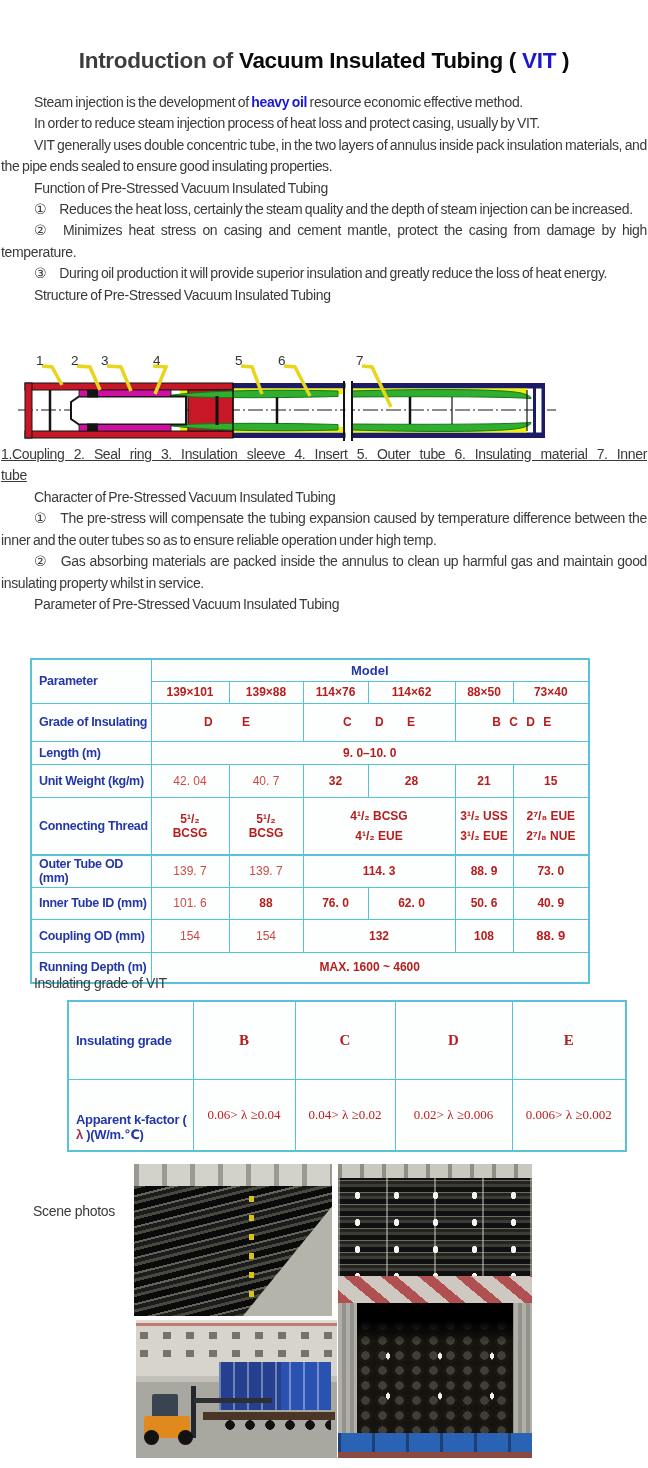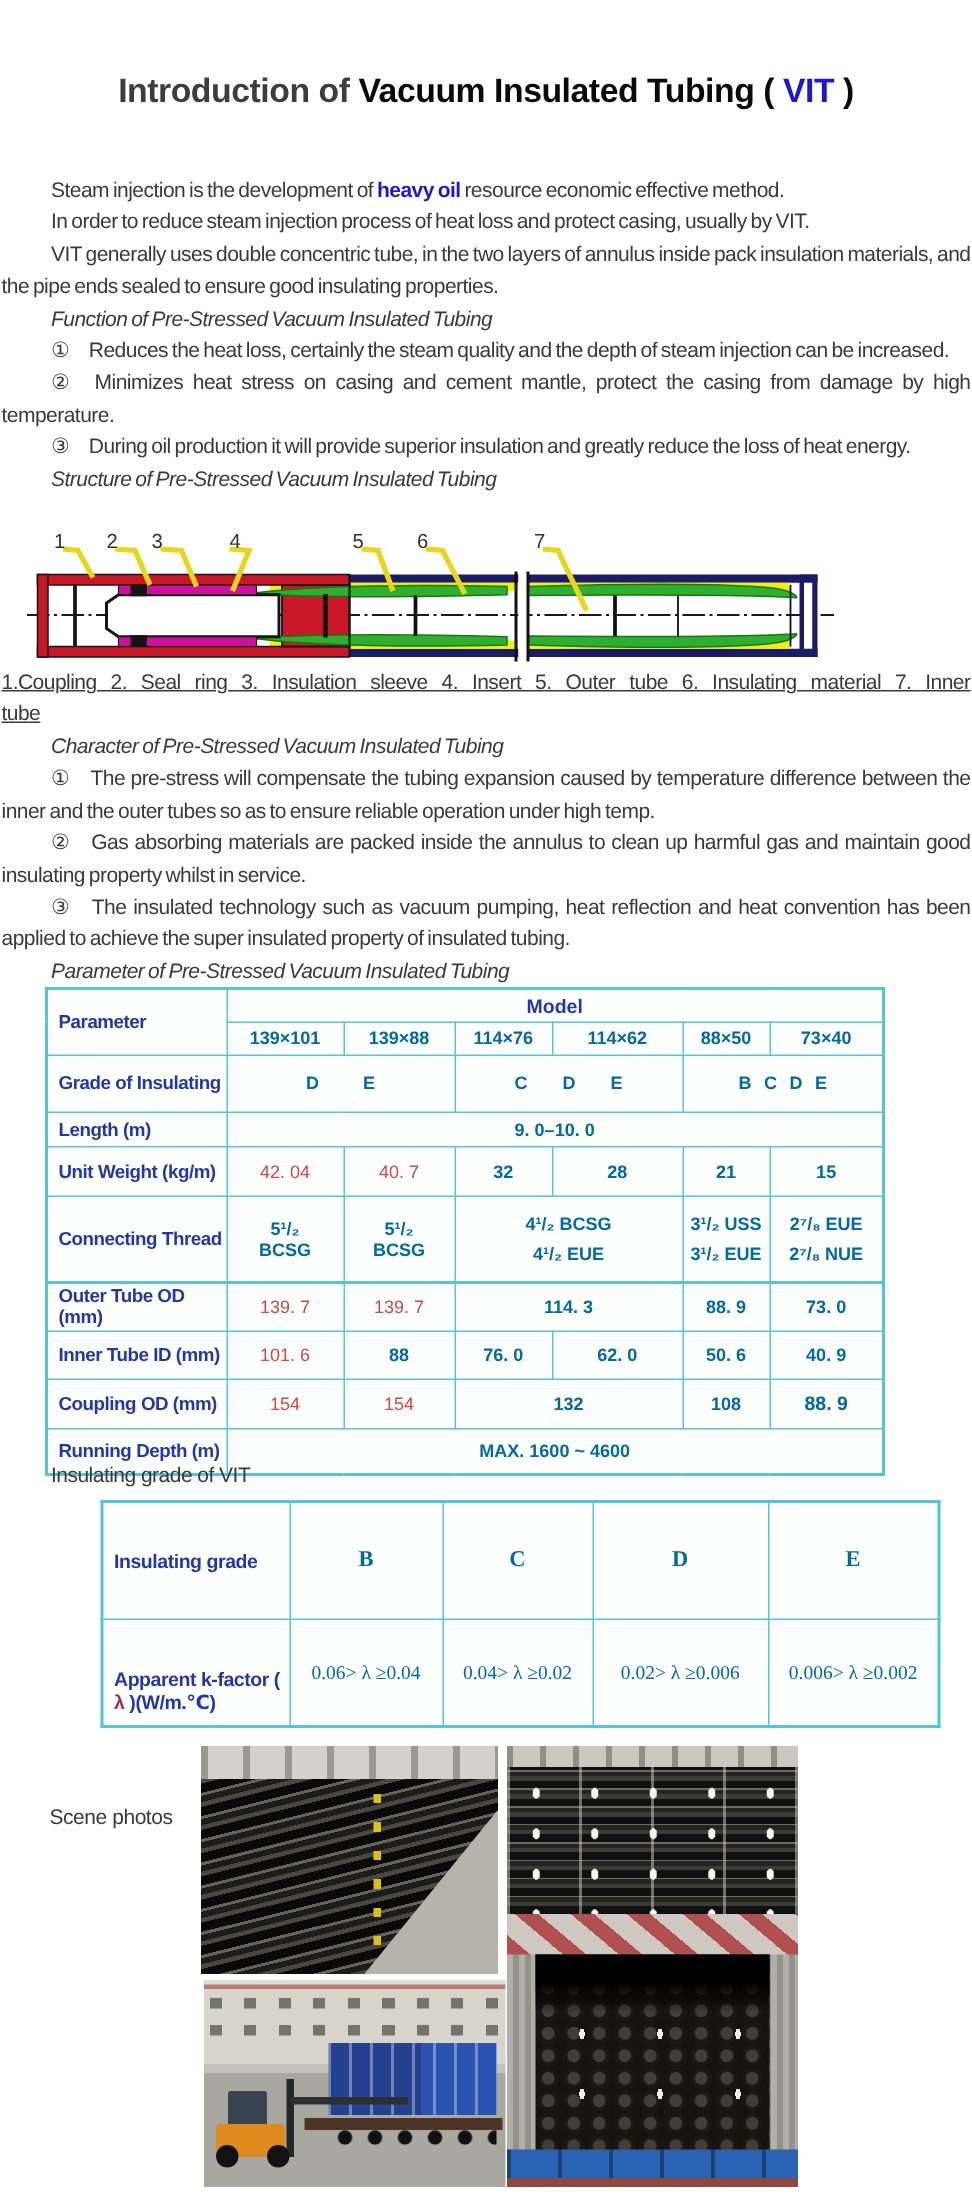--- a/index.html
+++ b/index.html
@@ -7,32 +7,32 @@
         font-family:"Liberation Sans","DejaVu Sans",sans-serif;color:#3a3a3a;}
   
   .title{position:absolute;top:33px;left:0;width:648px;text-align:center;
          font-size:22.5px;font-weight:700;letter-spacing:-0.3px;color:#0a0a0a;white-space:nowrap;}
   .title .pre{color:#3d3d3d;}
   .title .vit{color:#1c18d2;}
   
   .flow{position:absolute;left:1px;width:646px;font-size:14px;line-height:21.4px;
         letter-spacing:-0.35px;word-spacing:-1px;text-align:justify;}
   .flow p{margin:0;text-indent:33px;}
-  .flow p.hd{text-align:left;font-style:italic;}
+  .flow p.hd{text-align:left;}
   .bullet{padding-right:13px;}
   
   .diagram{position:absolute;top:350px;left:0;width:648px;height:100px;}
   .caption{position:absolute;top:444px;left:1px;width:646px;font-size:14px;line-height:21.4px;
            letter-spacing:-0.35px;word-spacing:4px;text-align:justify;margin:0;text-decoration:underline;}
   
   .ptable{position:absolute;left:30px;border-collapse:collapse;table-layout:fixed;width:558px;
           border:2px solid #58c3d6;background:#fdffff;}
   .ptable td{border:1px solid #58c3d6;padding:0 2px;overflow:hidden;}
   .lbl{color:#2537a8;font-weight:700;font-size:12.5px;letter-spacing:-0.3px;padding-left:7px !important;text-align:left;vertical-align:middle;}
-  .val{color:#0369a1;font-weight:700;font-size:12px;text-align:center;vertical-align:middle;}
+  .val{color:#b91c1c;font-weight:700;font-size:12px;text-align:center;vertical-align:middle;}
   .val.thin{font-weight:400;color:#cf4a44;}
   .mhead{color:#2537a8;font-weight:700;font-size:13px;text-align:center;vertical-align:middle;}
   .ws-w{word-spacing:26px;}
   .ws-m{word-spacing:20px;}
   .ws-s{word-spacing:5px;}
   .t2{margin-top:6px;}
   .thicktop td{border-top-width:2px;}
   .serifv{font-family:"Liberation Serif","DejaVu Serif",serif;font-weight:400;font-size:13px;}
   .gletter{font-family:"Liberation Serif","DejaVu Serif",serif;font-weight:700;font-size:15px;}
   .klabel{vertical-align:bottom;padding-bottom:8px !important;line-height:15px;}
@@ -95,21 +95,21 @@
   .ph4 .sill{position:absolute;left:0;right:0;bottom:0;height:6px;background:#8a4a42;}
   .scene-label{position:absolute;left:33px;top:1203px;font-size:14px;letter-spacing:-0.3px;color:#3a3a3a;}
 </style>
 </head>
 <body>
 
 <div class="page">
 
   <h1 class="title"><span class="pre">Introduction of </span><span>Vacuum Insulated Tubing ( </span><span class="vit">VIT</span><span> )</span></h1>
 
-  <div class="flow" style="top:92px;margin-top:24px;">
+  <div class="flow" style="top:92px;">
     <p><span>Steam injection is the development of </span><b style="color:#1c18d2;">heavy oil</b><span> resource economic effective method.</span></p>
     <p>In order to reduce steam injection process of heat loss and protect casing, usually by VIT.</p>
     <p>VIT generally uses double concentric tube, in the two layers of annulus inside pack insulation materials, and the pipe ends sealed to ensure good insulating properties.</p>
     <p class="hd">Function of Pre-Stressed Vacuum Insulated Tubing</p>
     <p><span class="bullet">①</span><span>Reduces the heat loss, certainly the steam quality and the depth of steam injection can be increased.</span></p>
     <p><span class="bullet">②</span><span>Minimizes heat stress on casing and cement mantle, protect  the casing from damage by high temperature.</span></p>
     <p><span class="bullet">③</span><span>During oil production it will provide superior insulation and greatly reduce the loss of  heat energy.</span></p>
     <p class="hd">Structure of Pre-Stressed Vacuum Insulated Tubing</p>
   </div>
 
@@ -169,21 +169,20 @@
     <text x="278" y="15" font-size="13.5" fill="#333">6</text>
     <text x="356" y="15" font-size="13.5" fill="#333">7</text>
   </svg>
 
   <p class="caption">1.Coupling 2. Seal ring 3. Insulation sleeve 4. Insert 5. Outer tube 6. Insulating material 7. Inner tube</p>
 
   <div class="flow" style="top:487px;">
     <p class="hd">Character of Pre-Stressed Vacuum Insulated Tubing</p>
     <p><span class="bullet">①</span><span>The pre-stress will compensate the tubing expansion caused by temperature difference between the inner and the outer tubes so as to ensure reliable operation under high temp.</span></p>
     <p><span class="bullet">②</span><span>Gas absorbing materials are packed inside the annulus to clean up harmful gas and maintain good insulating property whilst in service.</span></p>
-    <p><span class="bullet">③</span><span>The insulated technology such as vacuum pumping, heat reflection and heat convention has been applied to achieve the super insulated property of insulated tubing.</span></p>
     <p class="hd">Parameter of Pre-Stressed Vacuum Insulated Tubing</p>
   </div>
 
   <table class="ptable" style="top:658px;">
     <colgroup>
         <col style="width:120px">
         <col style="width:78px">
         <col style="width:74px">
         <col style="width:65px">
         <col style="width:87px">

